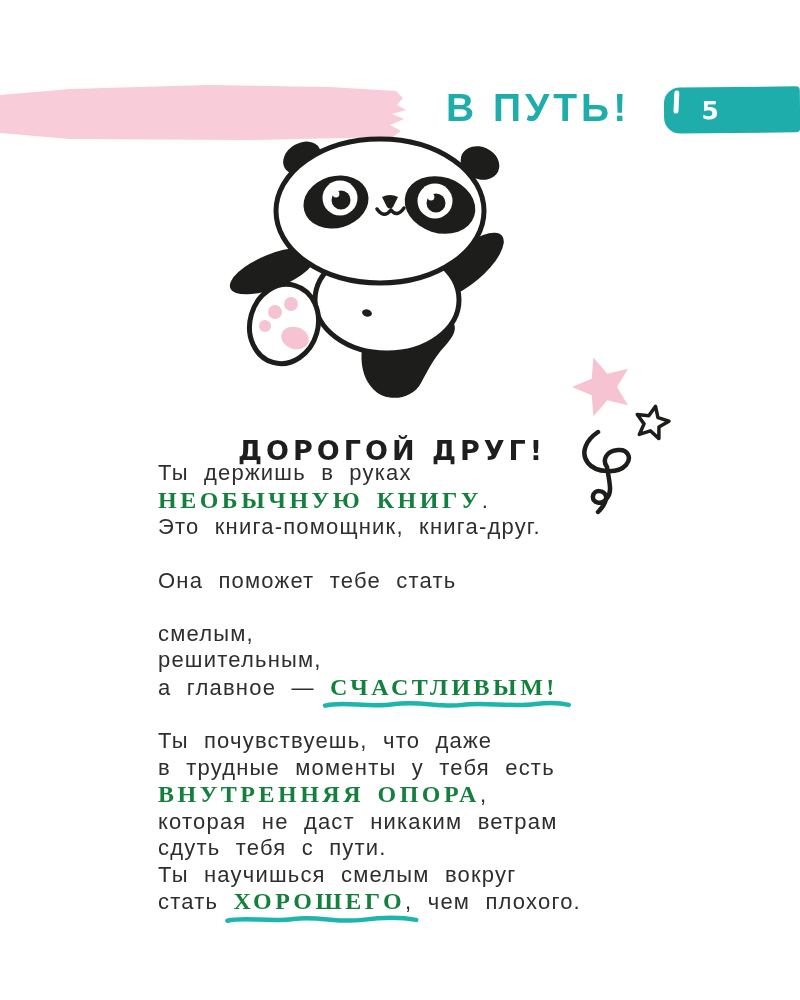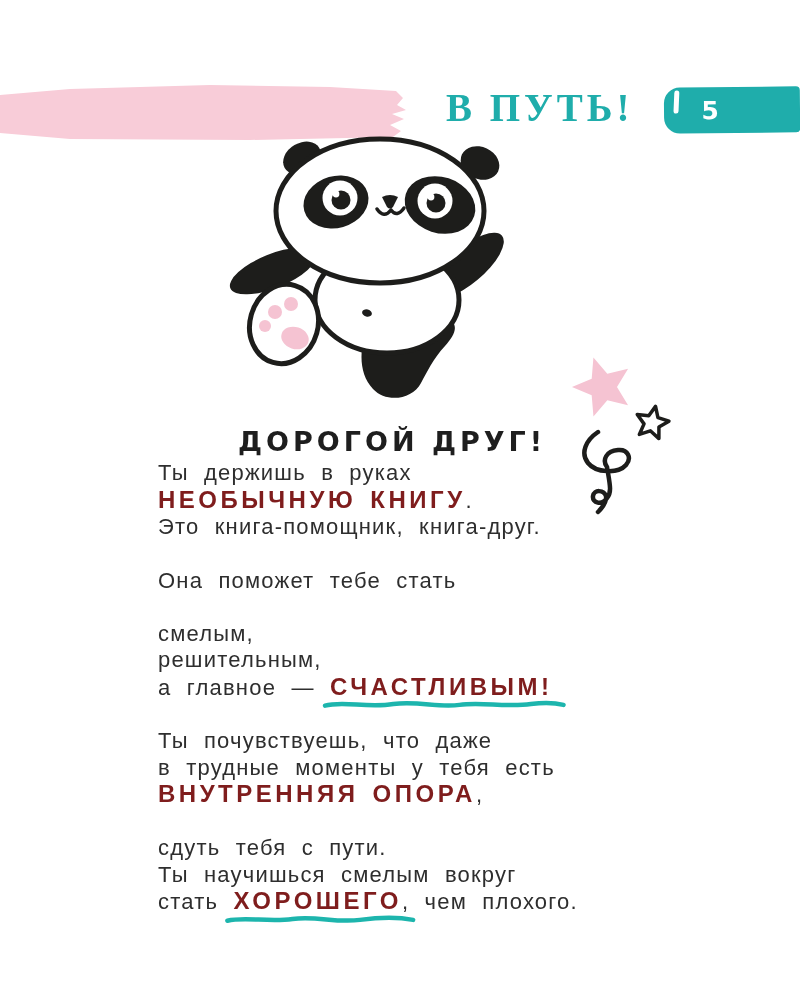--- a/index.html
+++ b/index.html
@@ -3,46 +3,46 @@
 <meta charset="utf-8">
 <style>
   html,body { margin:0; padding:0; }
   body { width:800px; height:1000px; background:#fff; overflow:hidden;
          font-family:"Liberation Sans", sans-serif; }
   .page { position:relative; width:800px; height:1000px; background:#fff; }
 
   
   .brush { position:absolute; left:0; top:84px; width:412px; height:58px; }
   .header-title { position:absolute; left:446px; top:88px;
-       font-family:Liberation Serif, serif; font-weight:bold;
+       font-family:Liberation Sans, sans-serif; font-weight:bold;
        font-size:39px; line-height:1; letter-spacing:4px;
        color:var(--teal,#1fadab); white-space:nowrap; }
   .badge { position:absolute; left:664px; top:87px; width:136px; height:46px;
        background:var(--teal,#1fadab); border-radius:16px 4px 4px 16px;
        transform:rotate(-0.6deg); display:flex; align-items:center;
        justify-content:center; padding-right:44px; box-sizing:border-box; }
   .badge-num { color:#fff; font-family:"DejaVu Sans", sans-serif;
        font-weight:bold; font-size:25px; }
   .badge-notch { position:absolute; left:10px; top:3px; width:5px; height:23px;
        background:#fff; border-radius:3px; transform:rotate(3deg); }
 
   
   .panda { position:absolute; left:205px; top:132px; width:320px; height:270px; }
   .deco  { position:absolute; left:560px; top:350px; width:150px; height:170px; }
 
   
-  .title { position:absolute; left:238px; top:426px;
+  .title { position:absolute; left:238px; top:435px;
        font-family:"DejaVu Sans", sans-serif; font-weight:bold;
        font-size:27px; letter-spacing:4px; color:#1e1e1e; white-space:nowrap; }
   .content { position:absolute; left:158px; top:460px; width:520px;
        color:var(--text,#2e2e2e); font-size:22px; line-height:26.5px;
        letter-spacing:1.2px; word-spacing:8px; }
   .content p { margin:0 0 27px 0; }
-  .hl { font-family:Liberation Sans, sans-serif; font-weight:bold;
-       font-size:24px; letter-spacing:3.5px; word-spacing:4px; color:#7f1d1d;
+  .hl { font-family:Liberation Serif, serif; font-weight:bold;
+       font-size:24px; letter-spacing:3.5px; word-spacing:4px; color:#15803d;
        white-space:nowrap; }
   .wavy { position:relative; display:inline-block; }
   .wavy .wave { position:absolute; left:-8px; bottom:-10px;
        width:calc(100% + 22px); height:12px; overflow:visible; }
 </style>
 </head>
 <body>
 
 <div class="page">
 
@@ -115,21 +115,21 @@
       <span>решительным,</span><br>
       <span>а главное — </span><span class="hl wavy"><span>СЧАСТЛИВЫМ!</span><svg class="wave" viewBox="0 0 240 14" preserveAspectRatio="none">
             <path d="M3,9 C20,3 45,12 70,7 C95,3 115,12 135,8 C155,4 180,11 205,7 C220,5 230,6 237,8" fill="none" stroke="var(--teal2,#1db5ad)" stroke-width="4.5" stroke-linecap="round" vector-effect="non-scaling-stroke"></path>
           </svg></span>
     </p>
 
     <p>
       <span>Ты почувствуешь, что даже</span><br>
       <span>в трудные моменты у тебя есть</span><br>
       <span class="hl">ВНУТРЕННЯЯ ОПОРА</span><span>,</span><br>
-      <br>
+      <span>которая не даст никаким ветрам</span><br>
       <span>сдуть тебя с пути.</span><br>
       <span>Ты научишься смелым вокруг</span><br>
       <span>стать </span><span class="hl wavy"><span>ХОРОШЕГО</span><svg class="wave" viewBox="0 0 240 14" preserveAspectRatio="none">
             <path d="M3,9 C25,4 55,11 85,7 C115,3 140,12 170,8 C195,5 220,5 237,8" fill="none" stroke="var(--teal2,#1db5ad)" stroke-width="4.5" stroke-linecap="round" vector-effect="non-scaling-stroke"></path>
           </svg></span><span>, чем плохого.</span>
     </p>
 
   </div>
 </div>
 

